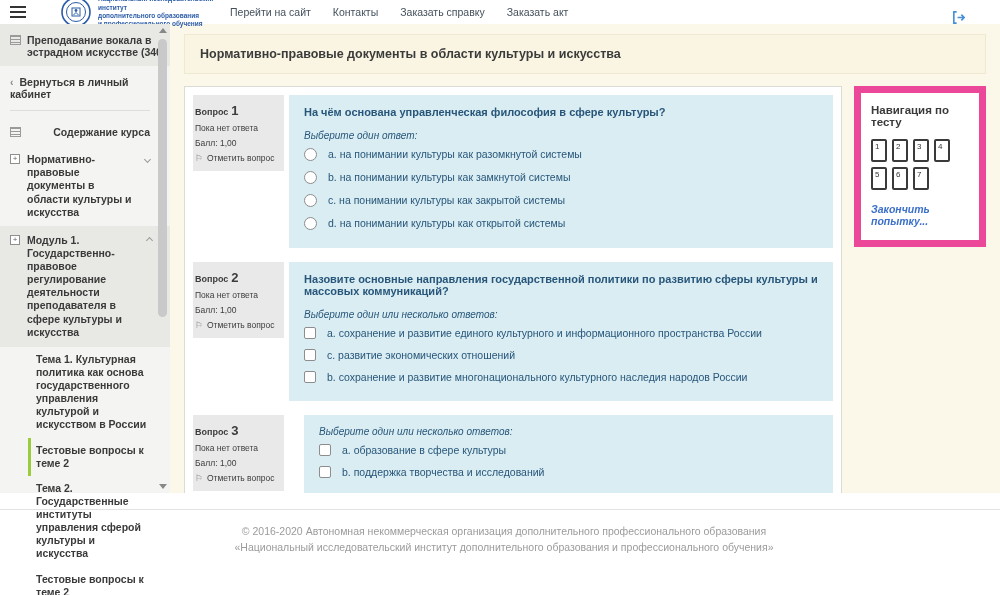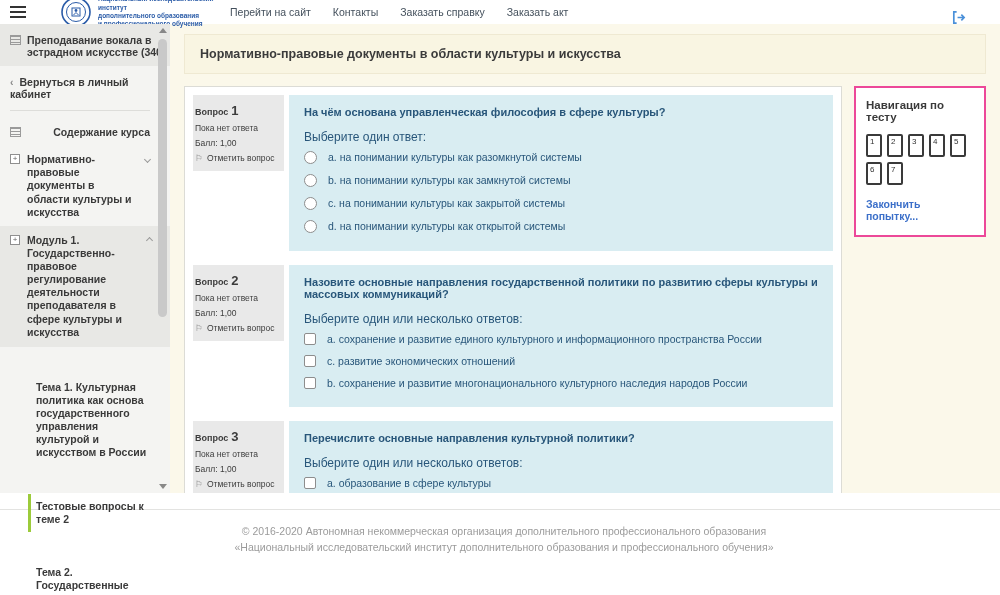--- a/index.html
+++ b/index.html
@@ -29,56 +29,56 @@
   .sb-item.head-active { background:#e8e8e5; margin:0 -20px 0 -10px; padding:8px 18px 8px 10px; }
   .icon-lines { width:11px; height:10px; flex:none; margin-top:1px;
     border:1px solid #9a9a9a; background:repeating-linear-gradient(#9a9a9a 0 1px, transparent 1px 3px); }
   .plus-box { width:10px; height:10px; flex:none; border:1px solid #8f8f8f; background:#fff;
     font-size:8px; line-height:8px; text-align:center; color:#666; margin-top:1px; font-weight:normal; }
   .chev { width:5px; height:5px; border-right:1.4px solid #9a9a9a; border-bottom:1.4px solid #9a9a9a;
     flex:none; margin-left:auto; margin-top:4px; }
   .chev.down { transform:rotate(45deg); }
   .chev.up { transform:rotate(-135deg); }
   .sb-sub { padding-left:18px; }
-  .sb-sub .sb-item { padding:6px 0 6px 8px;margin-top:28px; }
+  .sb-sub .sb-item { padding:6px 0 6px 8px; }
   .sb-sub .sb-item.current { border-left:3px solid #9ccb3b; padding-left:5px; }
   
   .sb-scrollbar { position:absolute; top:2px; right:1px; bottom:2px; width:13px; }
   .tri { position:absolute; left:3px; width:0; height:0; border-left:4px solid transparent; border-right:4px solid transparent; cursor:pointer; }
   .tri.up { top:2px; border-bottom:5px solid #888; }
   .tri.dn { bottom:2px; border-top:5px solid #888; }
   .sb-thumb { position:absolute; top:13px; left:2px; width:9px; height:278px; background:#c9c9c9; border-radius:5px; cursor:pointer; }
   
   .main { flex:1; background:#fbf8ea; padding:10px 14px; overflow:hidden; }
   .quiz-title-box { background:#f9f5e2; border:1px solid #efe9d2; padding:12px 15px; font-size:12.5px; font-weight:bold; color:#3b3b3b; margin-bottom:12px; }
   .content-row { display:flex; gap:12px; align-items:flex-start; }
   .questions-card { flex:1; background:#fff; border:1px solid #dcdcd6; padding:8px; }
   .question { display:flex; margin-bottom:14px; }
-  .question:last-child { margin-bottom:4px; }
+  .question:last-child { margin-bottom:4px;gap:15px; }
   .q-info { width:91px; flex:none; background:#e9e9e9; padding:8px 2px; font-size:8.5px; color:#3c3c3c; align-self:flex-start; }
   .q-no { margin-bottom:5px; }
   .q-no .w { font-size:9px; font-weight:bold; }
   .q-no b { font-size:13px; margin-left:3px; }
   .q-info .line { margin-bottom:5px; }
   .q-flag { cursor:pointer; }
   .q-flag .fl { color:#777; margin-right:2px; }
   .q-body { flex:1; background:#d9edf2; margin-left:5px; padding:11px 15px 8px; }
   .q-text { font-size:11px; font-weight:bold; color:#28567a; margin-bottom:12px; }
-  .q-prompt { font-size:12px; color:#28567a; margin-bottom:7px; }
+  .q-prompt { font-size:10px; font-style:italic; color:#28567a; margin-bottom:7px; }
   .q-opt { display:flex; align-items:flex-start; gap:11px; margin-bottom:10px; font-size:10.5px; color:#28567a; cursor:pointer; }
   .ctrl { flex:none; background:#fff; border:1px solid #8d8d8d; }
   .ctrl.radio { width:13px; height:13px; border-radius:50%; }
   .ctrl.checkbox { width:12px; height:12px; border-radius:2px; }
   
-  .quiz-nav-card { width:132px; flex:none; background:#fff; border:2px solid #ec4899; padding:11px 10px 13px; }
+  .quiz-nav-card { width:132px; flex:none; background:#fff; border:7px solid #ec4899; padding:11px 10px 13px; }
   .qn-title { font-size:11.5px; font-weight:bold; color:#3a3a3a; margin-bottom:11px; }
   .qn-buttons { display:flex; flex-wrap:wrap; gap:5px; margin-bottom:13px; max-width:105px; }
   .qn-btn { width:16px; height:23px; border:2px solid #3a3a3a; border-radius:2px; background:#fff;
     font-size:8px; color:#333; padding:1px 0 0 2px; line-height:9px; cursor:pointer; }
-  .finish-link { font-size:10.5px; color:#3b6fc9; font-weight:bold; cursor:pointer; }
+  .finish-link { font-size:10.5px; color:#3b6fc9; font-weight:bold; cursor:pointer;font-style:italic; }
   
   .footer { margin-top:16px; border-top:1px solid #e3e3e1; padding-top:15px; text-align:center;padding-left:8px; }
   .footer div { font-size:10.5px; color:#9b9b9b; margin-bottom:4px; }
 </style>
 </head>
 <body>
 
 <header class="header">
   <span class="hamburger">
       <i></i>
@@ -219,21 +219,20 @@
             </div>
           </div>
           <div class="question">
             <div class="q-info">
               <div class="q-no"><span class="w">Вопрос</span><b>3</b></div>
               <div class="line">Пока нет ответа</div>
               <div class="line">Балл: 1,00</div>
               <div class="q-flag"><span class="fl">⚐</span><span> Отметить вопрос</span></div>
             </div>
             <div class="q-body">
-              <div class="q-text">Перечислите основные направления культурной политики?</div>
               <div class="q-prompt">Выберите один или несколько ответов:</div>
               <label class="q-opt">
                 <span class="ctrl checkbox"></span>
                 <span class="lbl">a. образование в сфере культуры</span>
               </label>
               <label class="q-opt">
                 <span class="ctrl checkbox"></span>
                 <span class="lbl">b. поддержка творчества и исследований</span>
               </label>
             </div>

